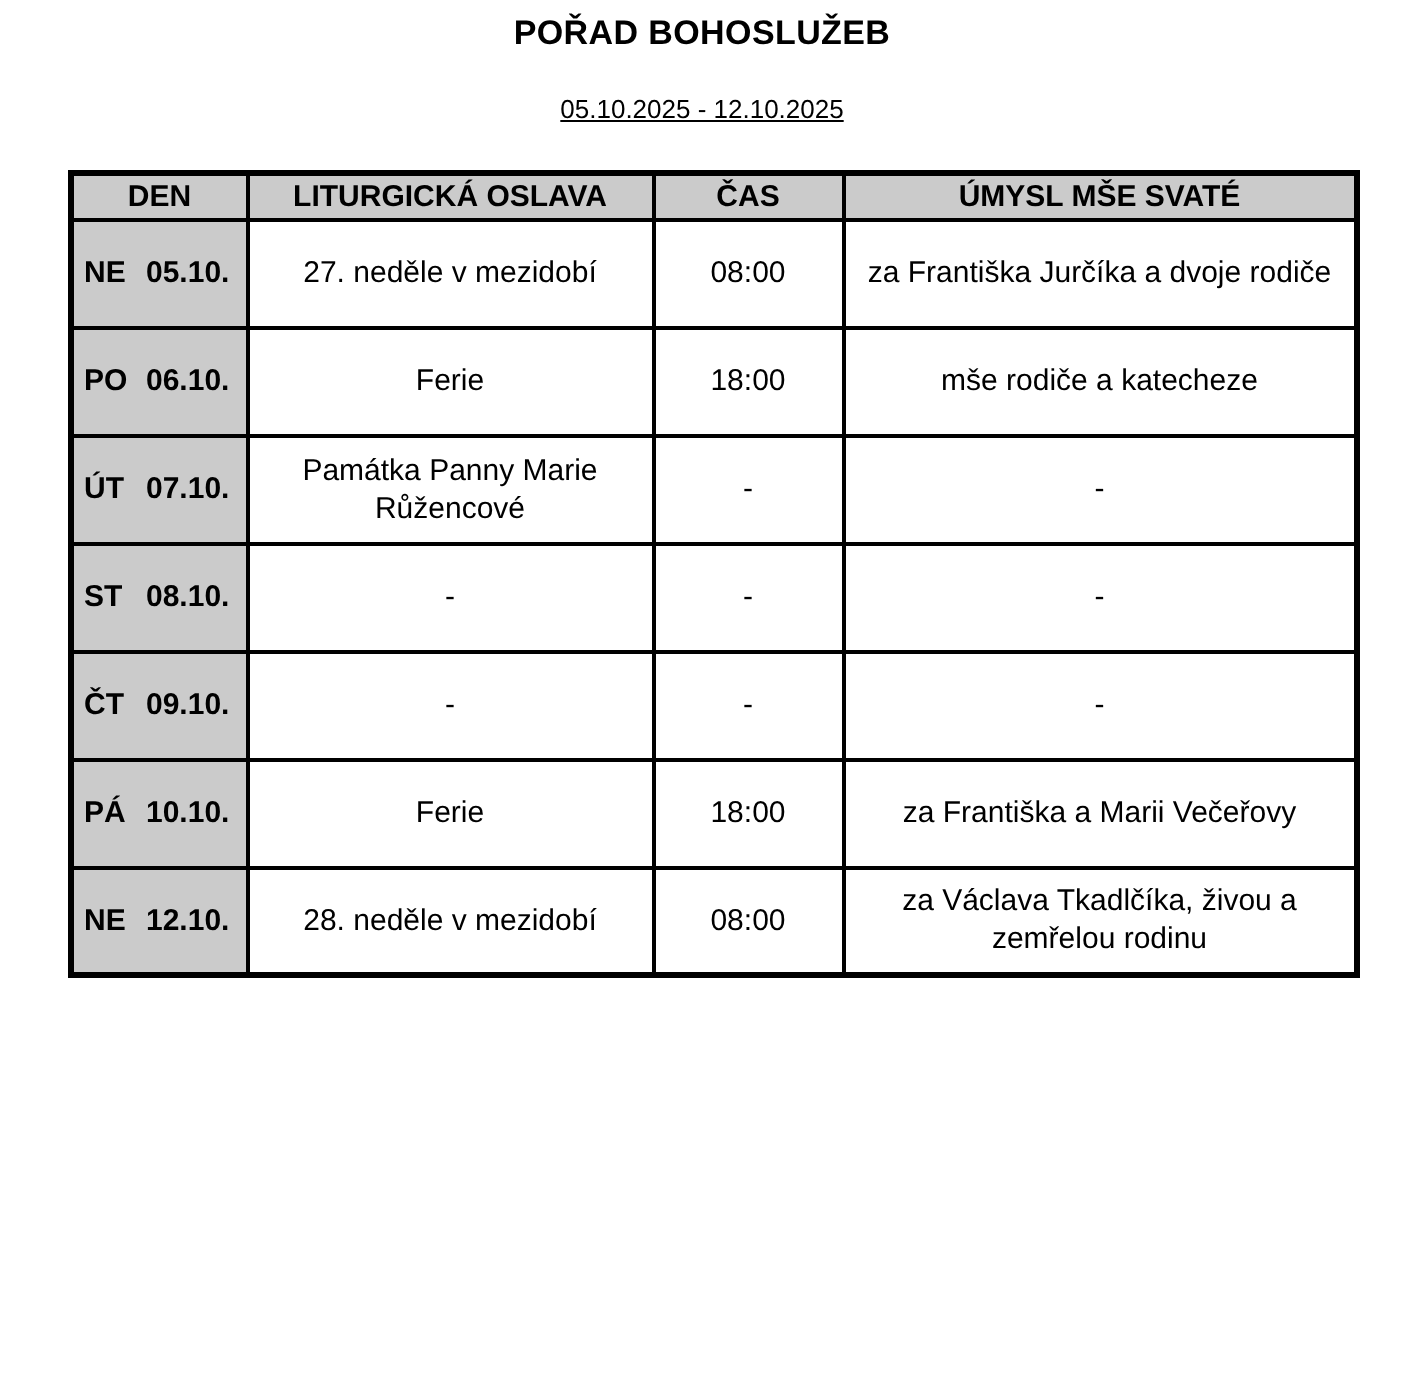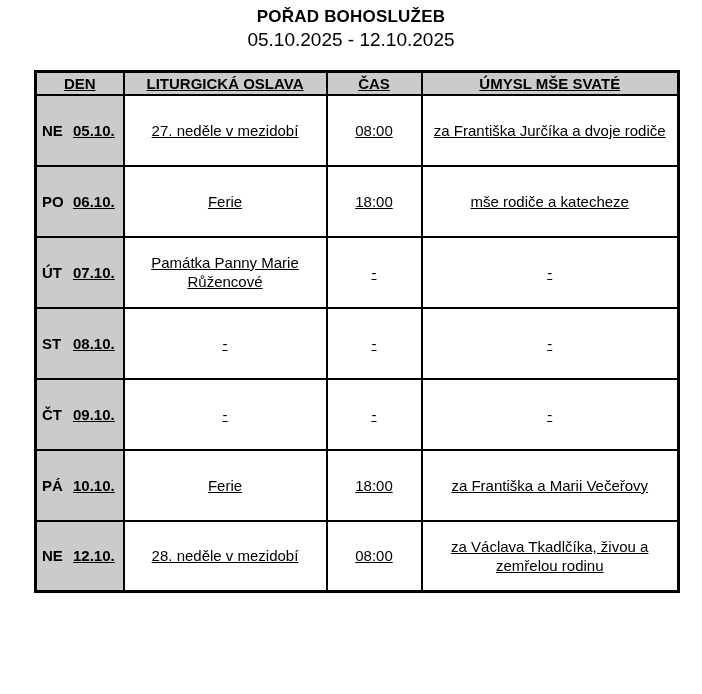--- a/index.html
+++ b/index.html
@@ -27,44 +27,44 @@
     line-height: 21px;
     letter-spacing: 0.2px;
   }
   .doc-subtitle {
     font-size: 17px;
     font-weight: bold;
     line-height: 21px;
     letter-spacing: 0.2px;
   }
   .doc-daterange {
-    font-size: 19px;
+    font-size: 13px;
     line-height: 20px;
-    margin-top: 3px;
+    margin-top: 18px;
+    text-decoration: underline;
   }
   table.schedule {
     border-collapse: collapse;
     table-layout: fixed;
     margin: 20px 0 16px 34px;
     border: 3px solid var(--border-color);
-    text-decoration: underline;
   }
   .schedule th, .schedule td {
     border: 2px solid var(--border-color);
   }
   .schedule th {
     height: 23px;
     background: var(--cell-gray);
     font-size: 15px;
     font-weight: bold;
     text-align: center;
     vertical-align: middle;
   }
   .schedule td {
-    height: 71px;
+    height: 54px;
     font-size: 15px;
     text-align: center;
     vertical-align: middle;
   }
   td.day-cell {
     background: var(--cell-gray);
     font-weight: bold;
     text-align: left;
     padding-left: 5px;
   }

